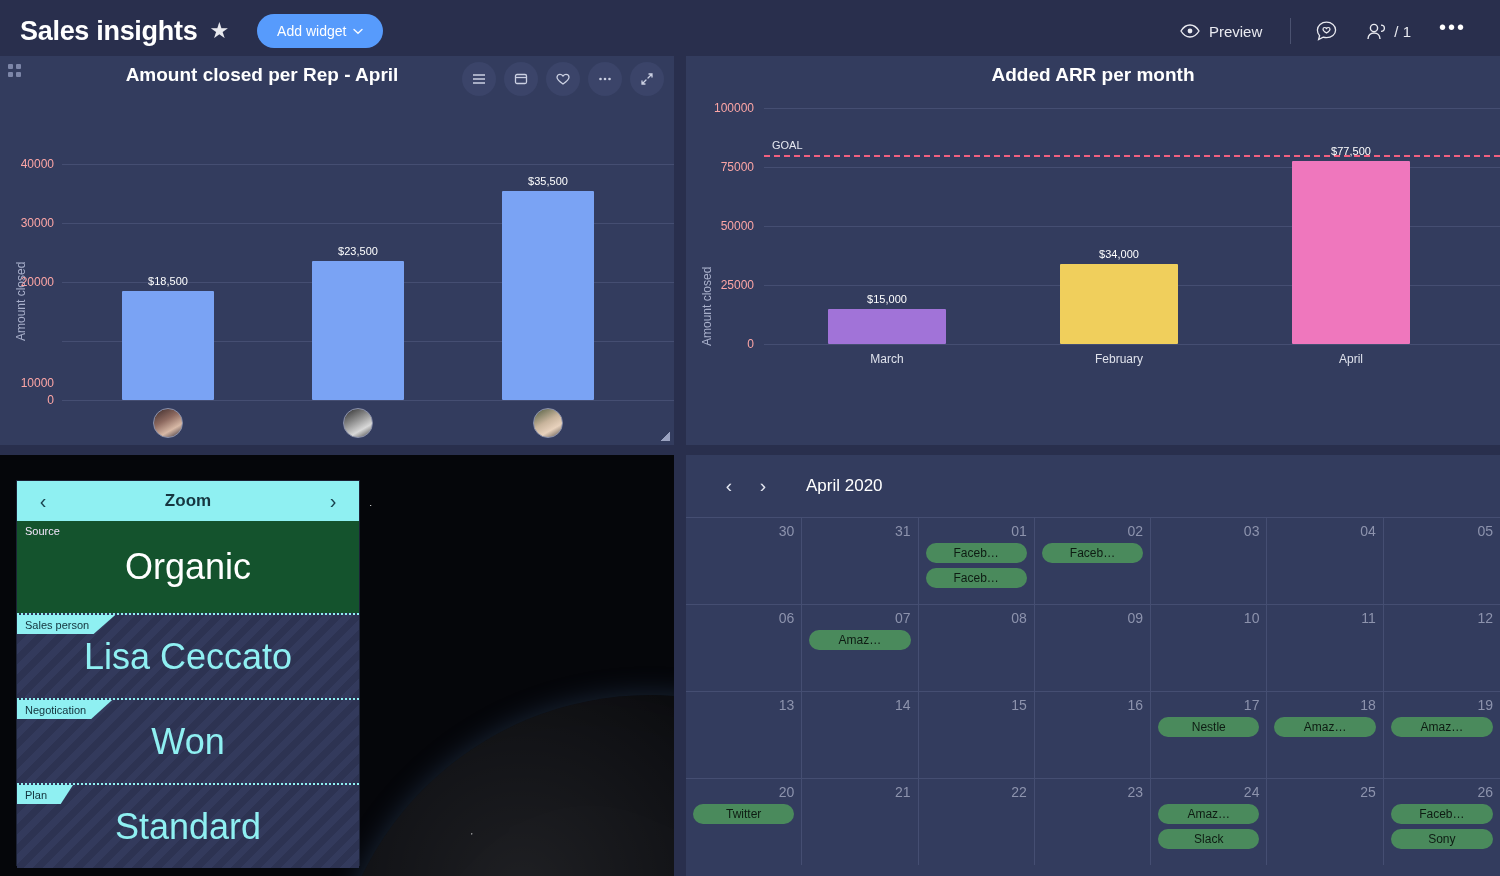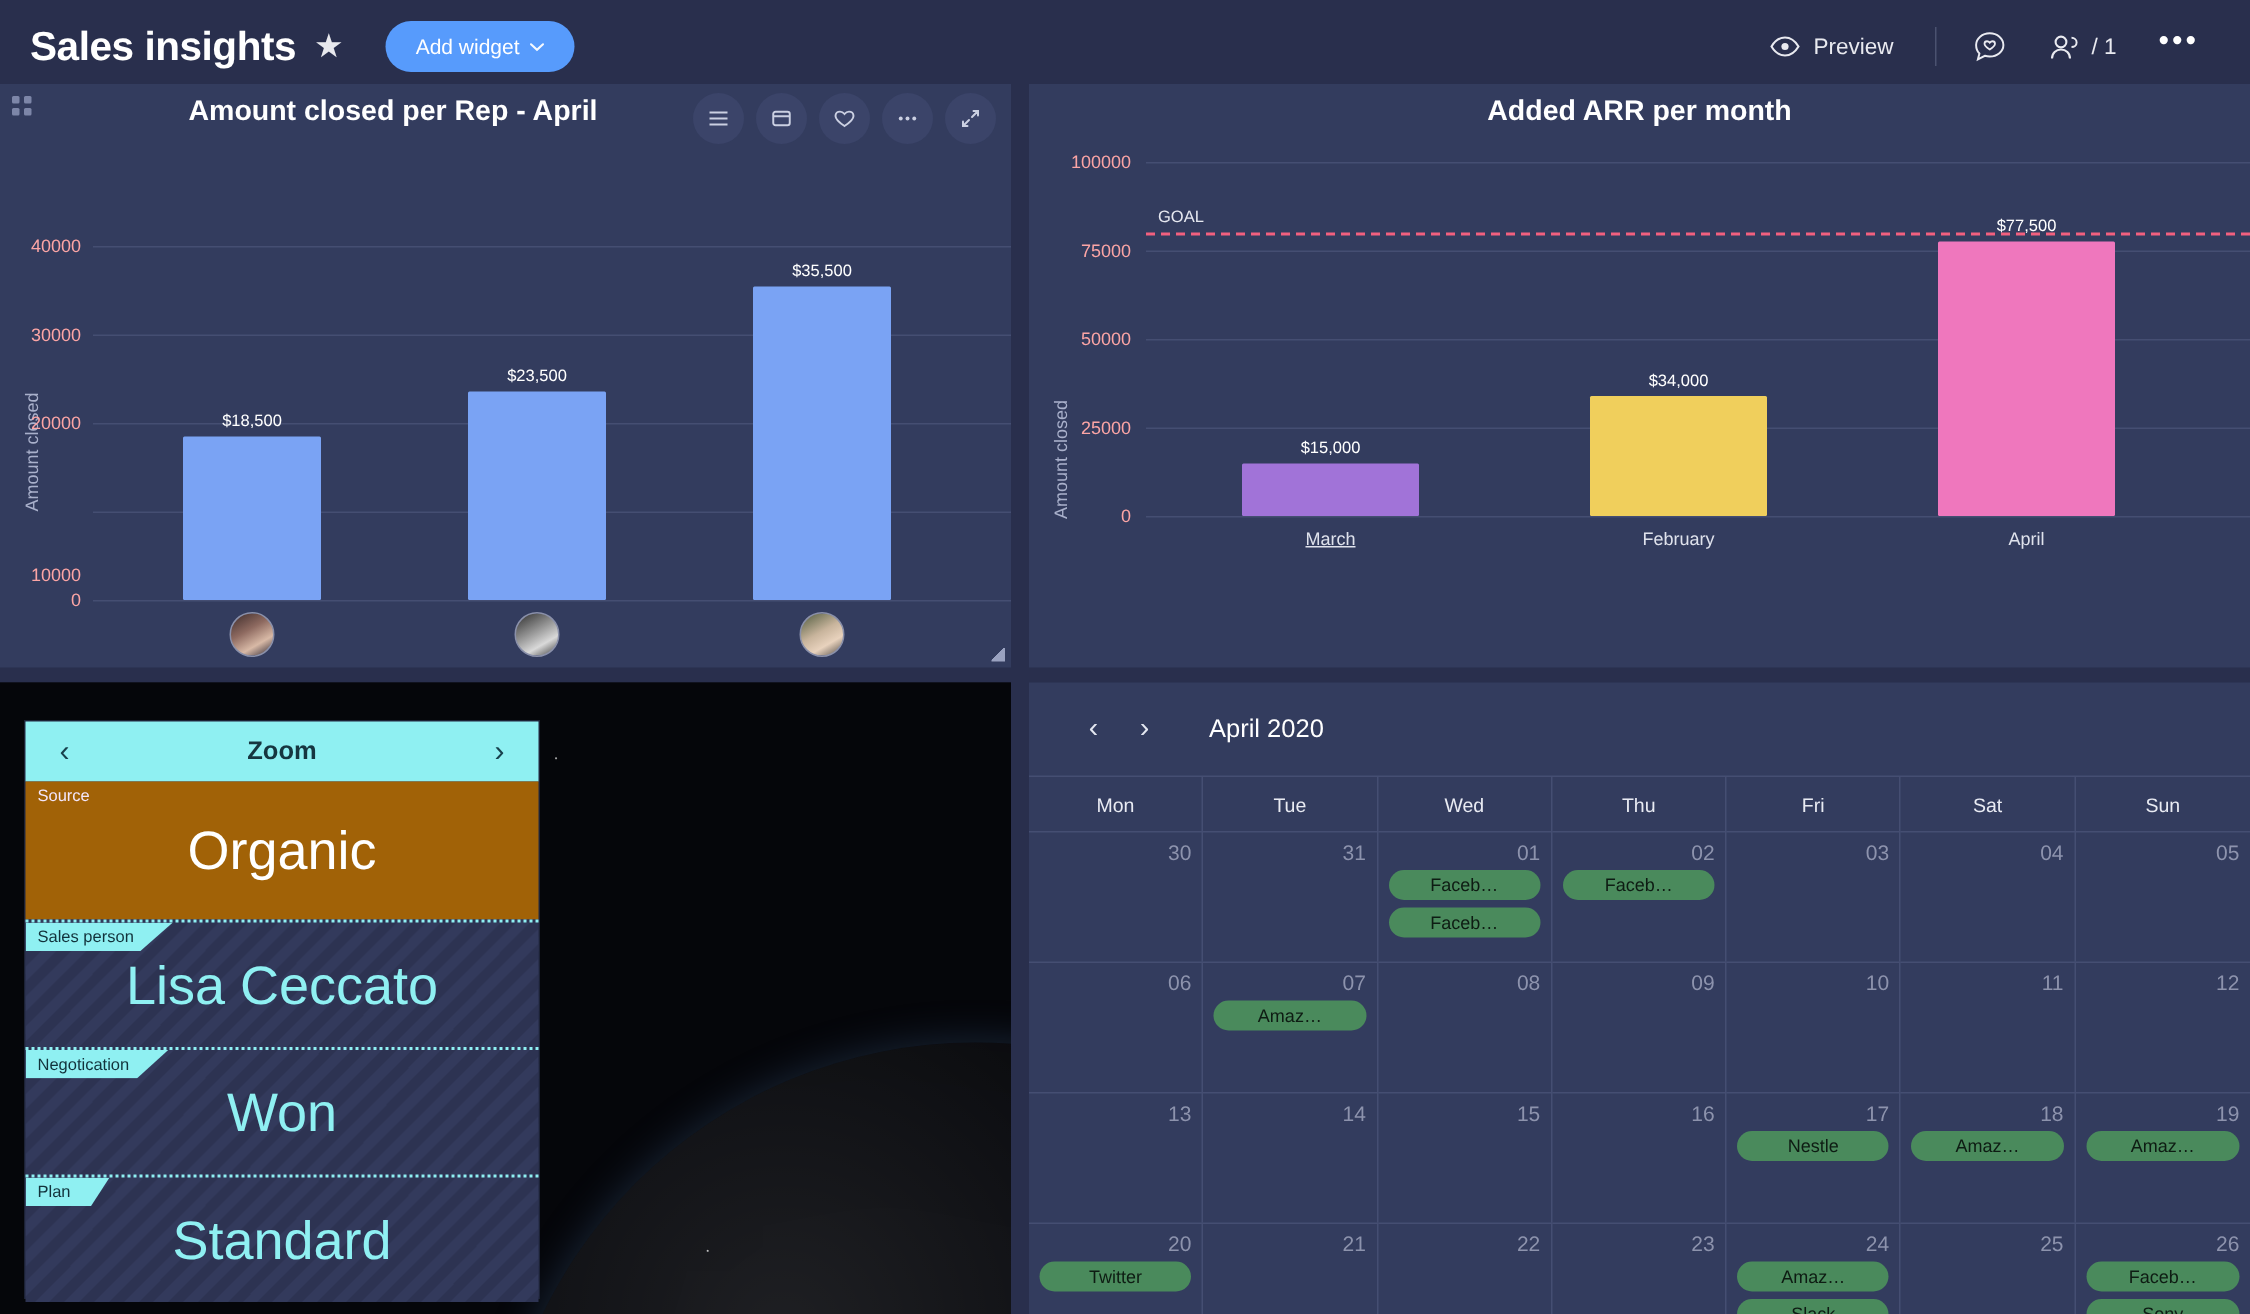--- a/index.html
+++ b/index.html
@@ -136,21 +136,21 @@
     position:absolute; left:0; top:0; height:19px; padding:0 16px 0 8px;
     font-size:11px; display:flex; align-items:center;
   }
   .bat-tag.on-pink{ background:transparent; color:#f3e6fb; }
   .bat-tag.on-dark{
     background:#8ff0f2; color:#12323b;
     clip-path:polygon(0 0, 100% 0, 78% 100%, 0% 100%);
     padding-right:26px;
   }
   .bat-val{ text-align:center; font-size:36px; line-height:1; white-space:nowrap; }
-  .sec-pink{ height:92px; background:#a16207; display:flex; align-items:center; justify-content:center; }
+  .sec-pink{ height:92px; background:#14532d; display:flex; align-items:center; justify-content:center; }
   .sec-pink .bat-val{ color:#ffffff; }
   .sec-dark{
     height:85px;
     background:repeating-linear-gradient(135deg,#2d3352 0 7px,#333a5c 7px 14px);
     display:flex; align-items:center; justify-content:center;
     border-top:2px dotted #8ff0f2;
   }
   .sec-dark.first{ border-top:2px dotted #8ff0f2; }
   .sec-dark .bat-val{ color:#8ff0f2; }
 
@@ -307,21 +307,21 @@
 
       <div class="goalline" id="w2goal" style="left: 78px; width: 736px; top: 99.2px;"></div>
       <div class="goaltext" id="w2goaltext" style="left: 86px; top: 83.2px;">GOAL</div>
 
       <div class="bar" id="w2b0" style="left: 142px; width: 118px; background: rgb(161, 115, 216); top: 252.6px; height: 35.4px;"></div>
       <div class="bar" id="w2b1" style="left: 374px; width: 118px; background: rgb(240, 207, 92); top: 207.76px; height: 80.24px;"></div>
       <div class="bar" id="w2b2" style="left: 606px; width: 118px; background: rgb(239, 119, 189); top: 105.1px; height: 182.9px;"></div>
       <div class="barlabel" id="w2l0" style="left: 142px; width: 118px; top: 236.6px;">$15,000</div>
       <div class="barlabel" id="w2l1" style="left: 374px; width: 118px; top: 191.76px;">$34,000</div>
       <div class="barlabel" id="w2l2" style="left: 606px; width: 118px; top: 89.1px;">$77,500</div>
-      <div class="xlabel" style="left:131px; top:296px; width:140px;text-decoration:underline;">March</div>
+      <div class="xlabel" style="left:131px; top:296px; width:140px;">March</div>
       <div class="xlabel" style="left:363px; top:296px; width:140px;">February</div>
       <div class="xlabel" style="left:595px; top:296px; width:140px;">April</div>
     </div>
   </div>
 
   <div class="widget w3">
     <div class="space"></div>
     <div class="globe"></div>
 
     <div class="battery">
@@ -348,29 +348,20 @@
       </div>
     </div>
   </div>
 
   <div class="widget w4">
     <div class="cal-head">
       <div class="cal-nav">‹</div>
       <div class="cal-nav">›</div>
       <div class="cal-month">April 2020</div>
     </div>
-    <div class="cal-dows">
-      <div class="dow">Mon</div>
-      <div class="dow">Tue</div>
-      <div class="dow">Wed</div>
-      <div class="dow">Thu</div>
-      <div class="dow">Fri</div>
-      <div class="dow">Sat</div>
-      <div class="dow">Sun</div>
-    </div>
     <div class="cal-grid" id="cal-grid">
         <div class="cell">
           <div class="daynum">30</div>
         </div>
         <div class="cell">
           <div class="daynum">31</div>
         </div>
         <div class="cell">
           <div class="daynum">01</div>
           <div class="ev">Faceb…</div>

